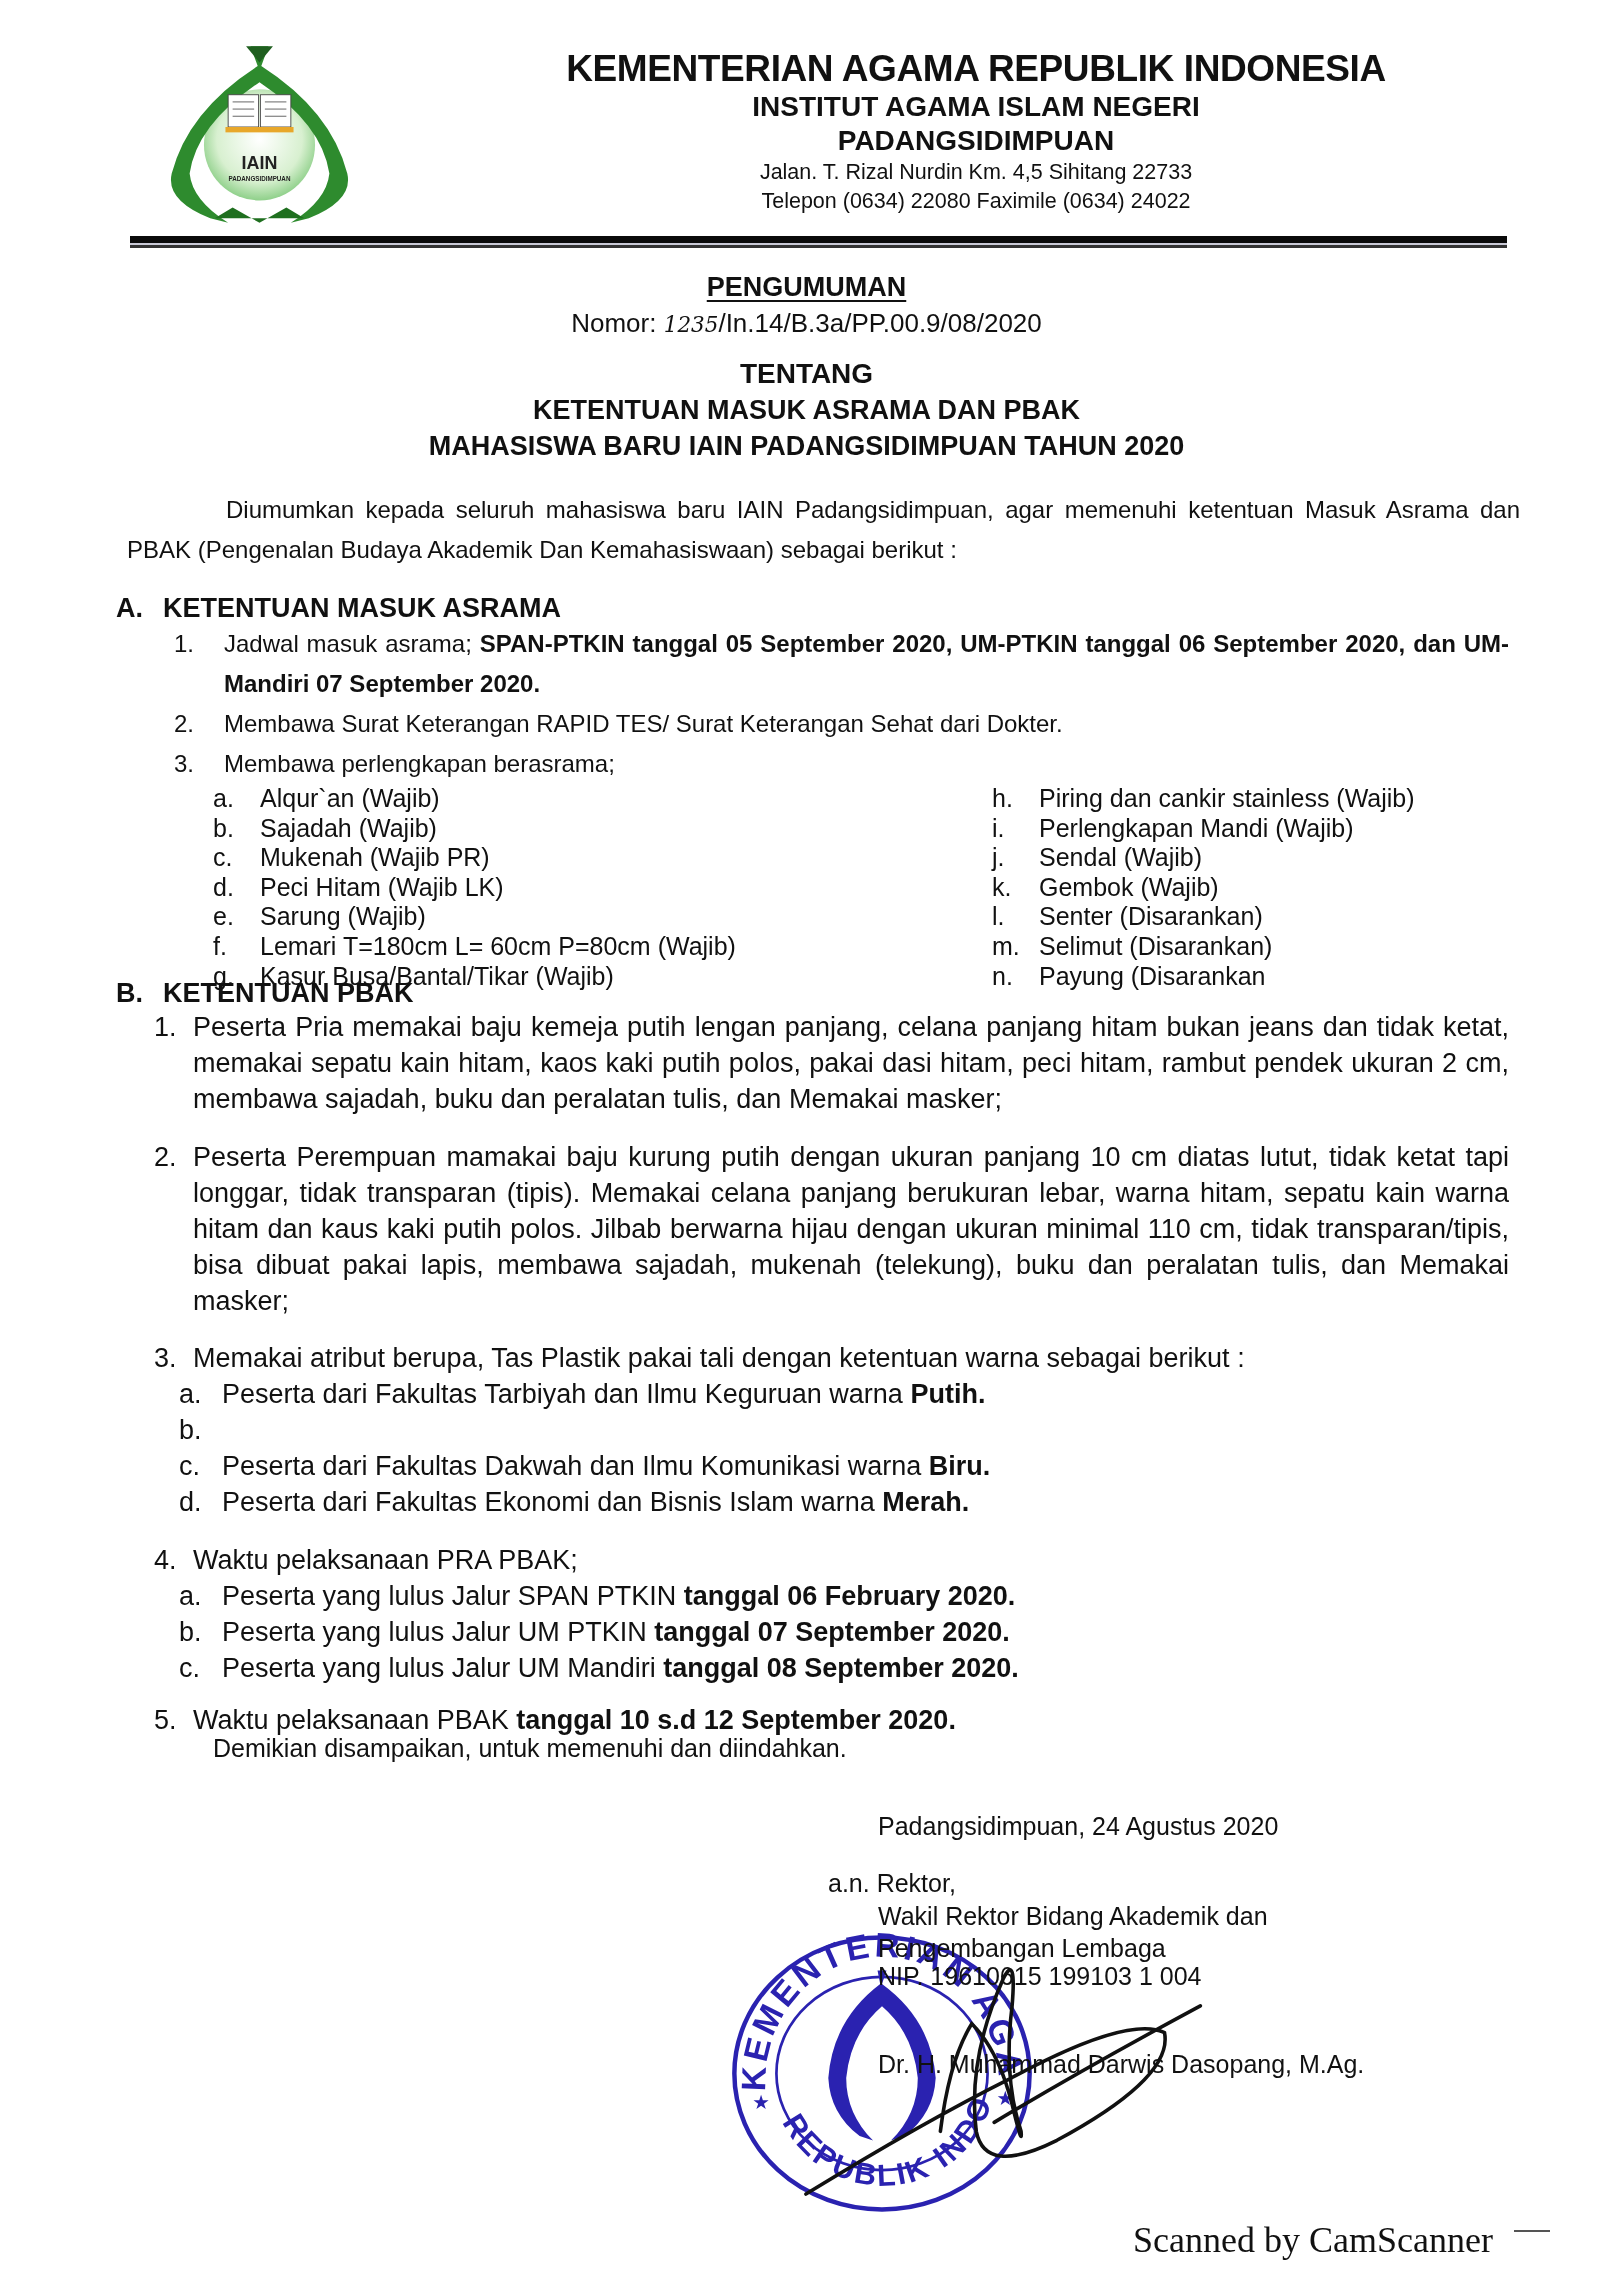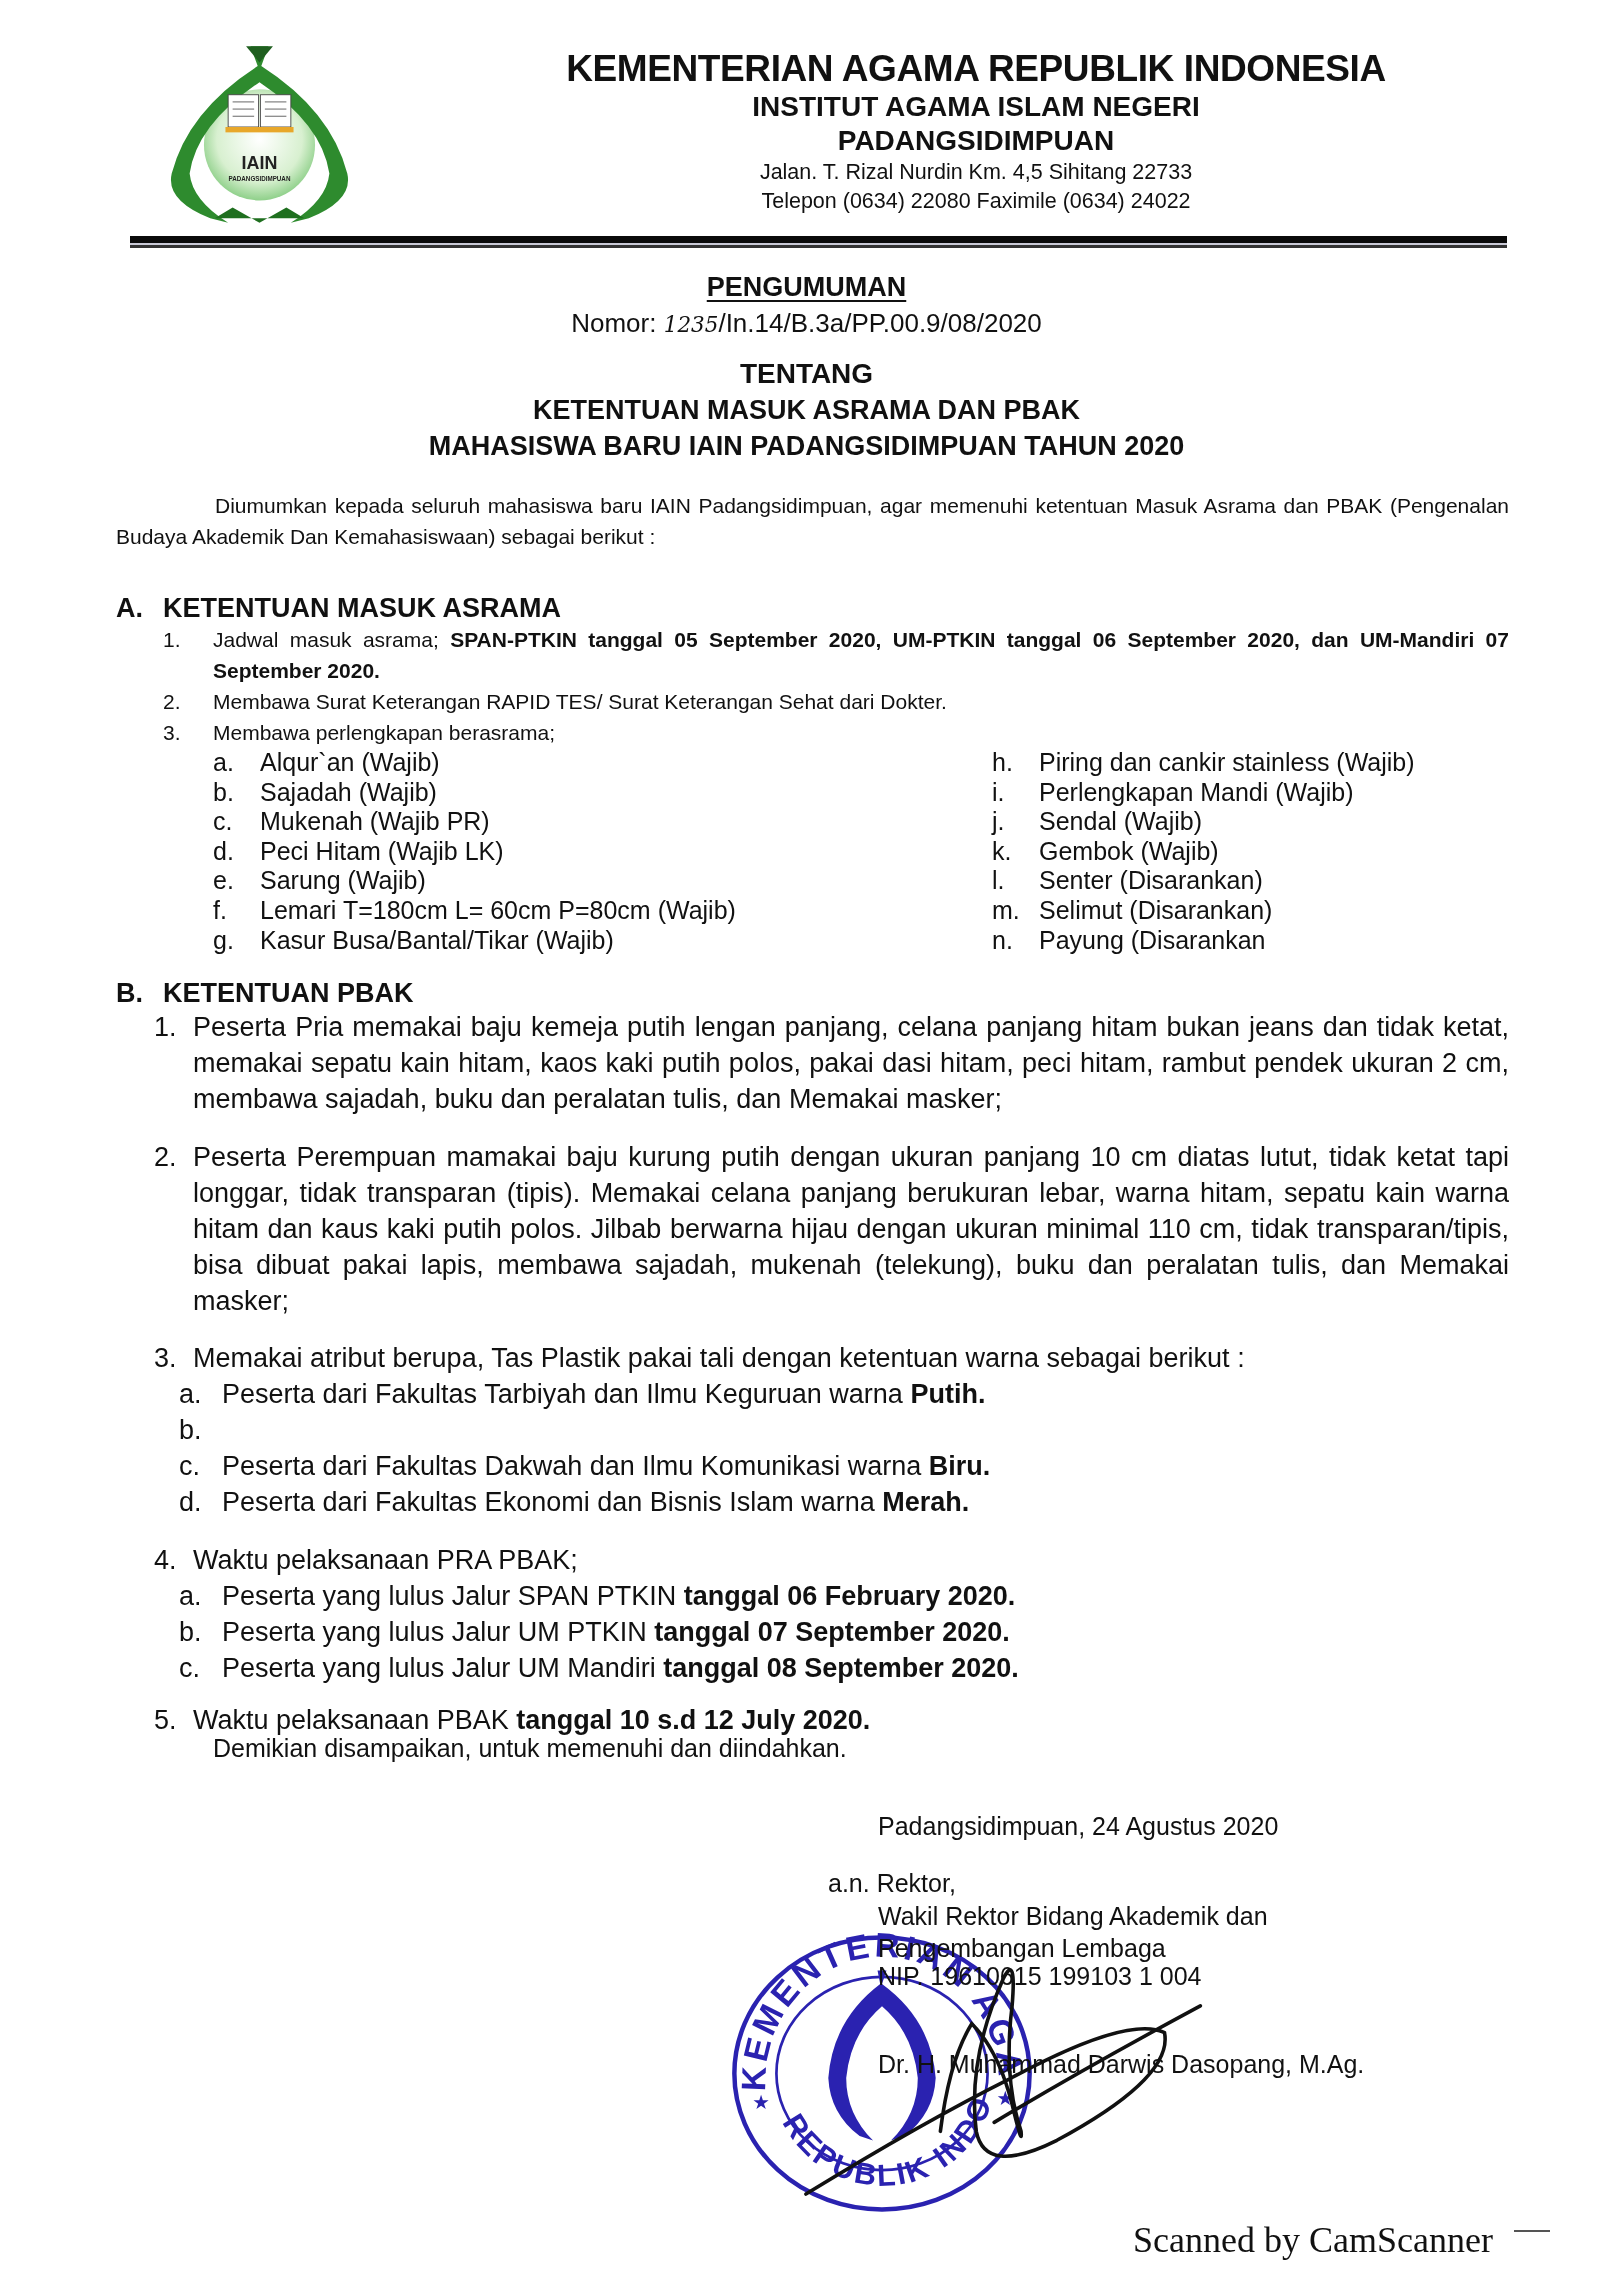--- a/index.html
+++ b/index.html
@@ -20,21 +20,21 @@
     .rule .gap { height: 1.8px; background: #c9c9d6; }
     .rule .thin { height: 2.7px; background: #333; }
 
     
     .title-block { left: 269px; top: 269px; width: 1075px; text-align: center; }
     .t-peng { font-size: 27px; font-weight: bold; text-decoration: underline; text-underline-offset: 3.6px; line-height: 36px; }
     .t-nomor { font-size: 26px; line-height: 36px; }
     .t-tentang { font-size: 28px; font-weight: bold; line-height: 36px; margin-top: 12.5px; }
     .t-sub { font-size: 27px; font-weight: bold; line-height: 36px; }
 
-    .body-text { font-size: 21px; line-height: 31px; }
+    .body-text { font-size: 24px; line-height: 40px; margin-left: 11px; }
     .p-intro { left: 116px; top: 490px; width: 1393px; text-align: justify; text-indent: 99px; }
     .sec-head { font-size: 27px; font-weight: bold; line-height: 31px; }
     .sec-head .letter { display: inline-block; width: 47px; }
     .num-item { display: flex; }
     .num-item .n { width: 50px; flex: none; }
     .num-item .txt { flex: 1; text-align: justify; }
     b, .bold { font-weight: bold; }
 
     .cols { display: flex; }
     .col { flex: none; }
@@ -241,21 +241,21 @@
           <span class="n">b.</span>
           <span><span>Peserta yang lulus Jalur UM PTKIN </span><b>tanggal 07 September 2020.</b></span>
         </div>
       <div class="pbak-sub">
           <span class="n">c.</span>
           <span><span>Peserta yang lulus Jalur UM Mandiri </span><b>tanggal 08 September 2020.</b></span>
         </div>
     </div>
     <div class="pbak-item" style="margin-top:16px;">
       <span class="n">5.</span>
-      <span class="txt"><span>Waktu pelaksanaan PBAK </span><b>tanggal 10 s.d 12 July 2020.</b></span>
+      <span class="txt"><span>Waktu pelaksanaan PBAK </span><b>tanggal 10 s.d 12 September 2020.</b></span>
     </div>
   </div>
 </div>
 
 <div class="abs closing">Demikian disampaikan, untuk memenuhi dan diindahkan.</div>
 
 <div class="abs stamp">
   <svg viewBox="0 0 380 330" width="340" height="296">
     <defs>
       <path id="arcTop" d="M60 190 A130 140 0 0 1 320 170"></path>

